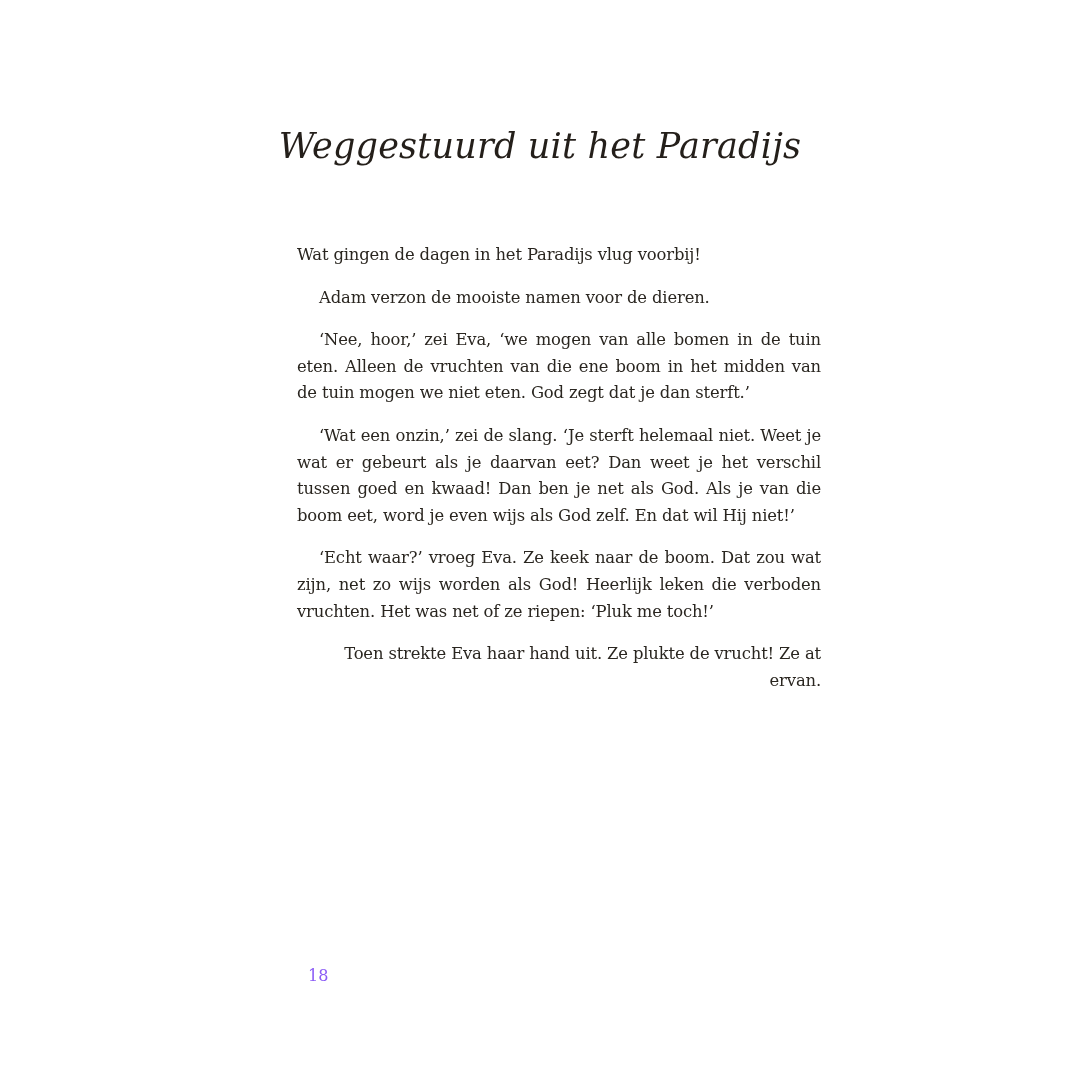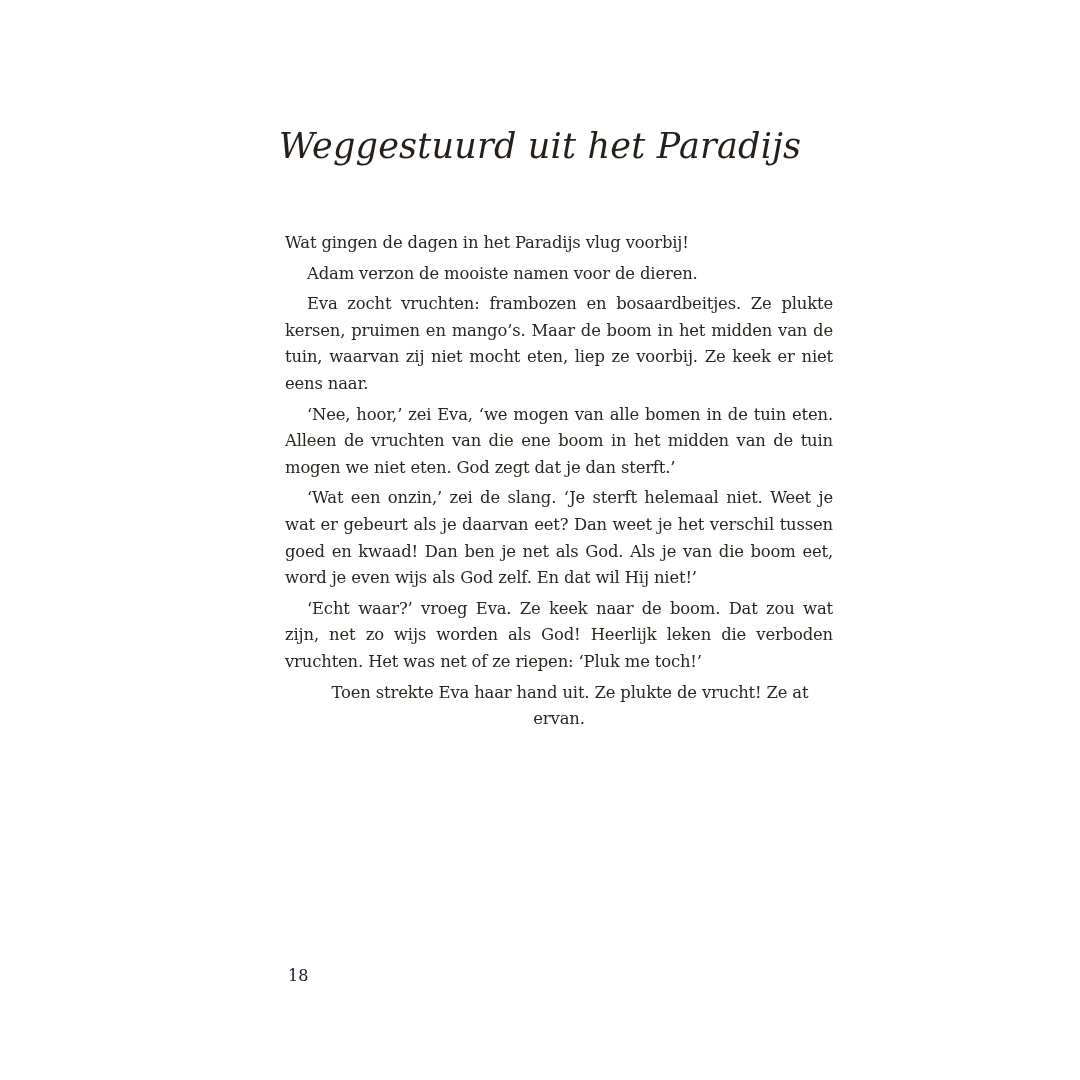--- a/index.html
+++ b/index.html
@@ -40,49 +40,48 @@
     top: 226px;
     width: 556px;
     font-family: "DejaVu Serif", "Liberation Serif", serif;
     font-size: 16.4px;
     line-height: 26.6px;
     text-align: justify;
     color: #2a2620;
     letter-spacing: -0.15px;
   }
   .body-text p {
-    margin: 4px;
+    margin: 16px;
     text-indent: 0;
   }
   .body-text p.indent {
     text-indent: 22px;
   }
   .body-text p.last {
-    text-align: center;
+    text-align: right;
   }
   .folio {
     position: absolute;
-    left: 288px;
+    left: 308px;
     top: 966px;
     font-family: "DejaVu Serif", "Liberation Serif", serif;
     font-size: 16px;
-    color: #0f172a;
+    color: #8b5cf6;
   }
 </style>
 </head>
 <body>
 
 <div class="page">
 
   <h1 class="chapter-title">Weggestuurd uit het Paradijs</h1>
 
   <div class="body-text">
     <p>Wat gingen de dagen in het Paradijs vlug voorbij!</p>
     <p class="indent">Adam verzon de mooiste namen voor de dieren.</p>
-    <p class="indent">Eva zocht vruchten: frambozen en bosaardbeitjes. Ze plukte kersen, pruimen en mango’s. Maar de boom in het midden van de tuin, waarvan zij niet mocht eten, liep ze voorbij. Ze keek er niet eens naar.</p>
     <p class="indent">‘Nee, hoor,’ zei Eva, ‘we mogen van alle bomen in de tuin eten. Alleen de vruchten van die ene boom in het midden van de tuin mogen we niet eten. God zegt dat je dan sterft.’</p>
     <p class="indent">‘Wat een onzin,’ zei de slang. ‘Je sterft helemaal niet. Weet je wat er gebeurt als je daarvan eet? Dan weet je het verschil tussen goed en kwaad! Dan ben je net als God. Als je van die boom eet, word je even wijs als God zelf. En dat wil Hij niet!’</p>
     <p class="indent">‘Echt waar?’ vroeg Eva. Ze keek naar de boom. Dat zou wat zijn, net zo wijs worden als God! Heerlijk leken die verboden vruchten. Het was net of ze riepen: ‘Pluk me toch!’</p>
     <p class="indent last">Toen strekte Eva haar hand uit. Ze plukte de vrucht! Ze at ervan.</p>
   </div>
 
   <div class="folio">18</div>
 
 </div>
 

